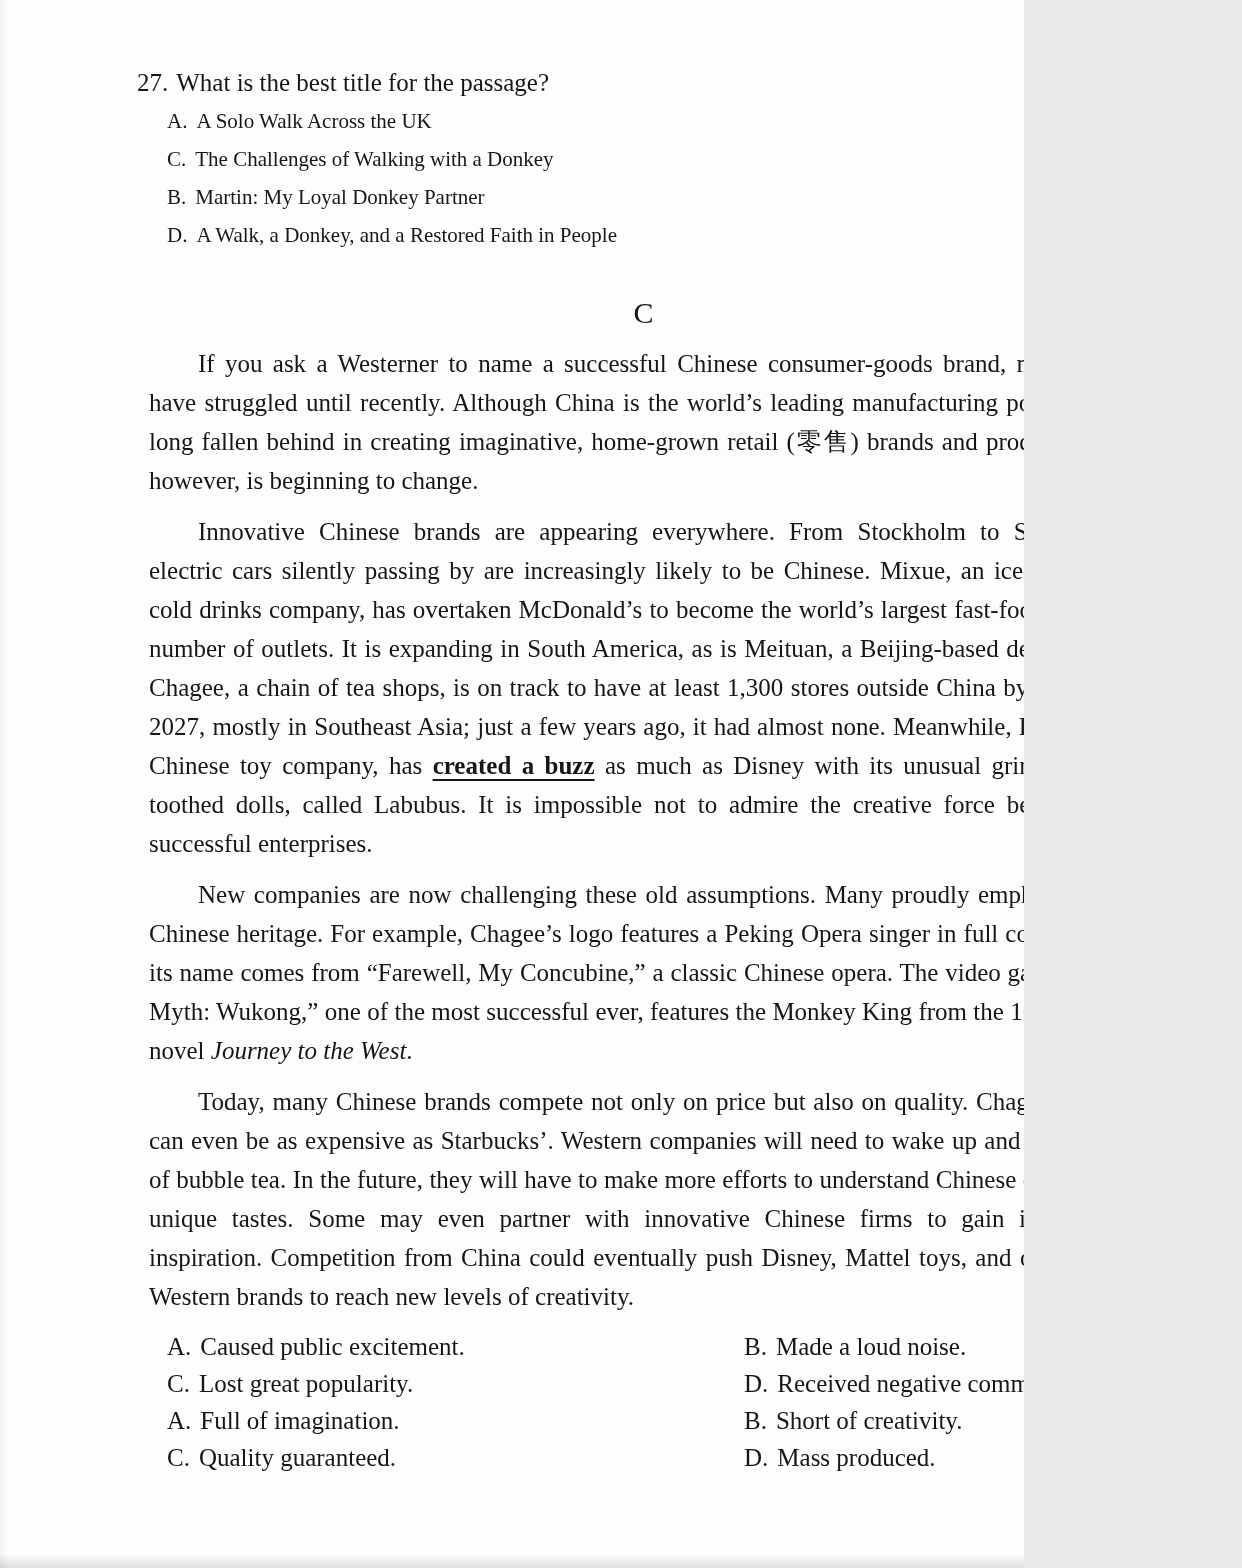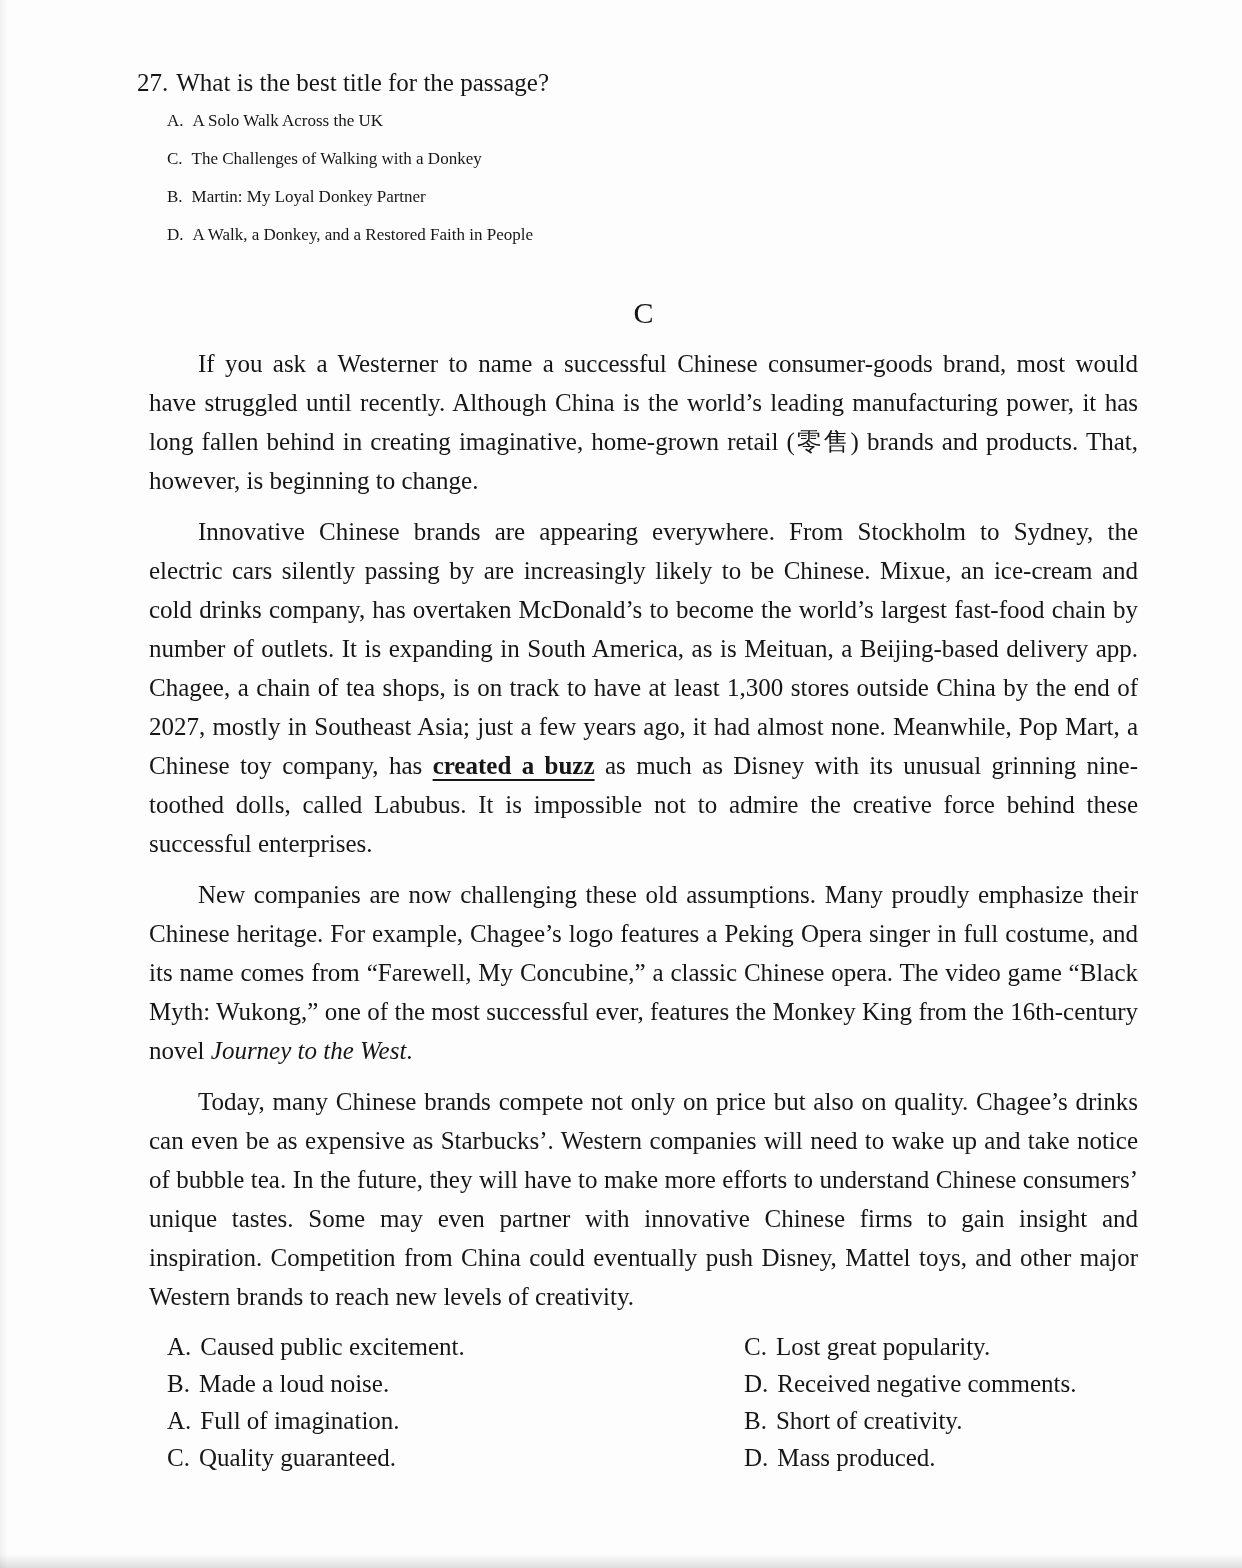--- a/index.html
+++ b/index.html
@@ -2,21 +2,21 @@
 <html><head>
 <meta charset="utf-8">
 <style>
   html, body {
     margin: 0;
     padding: 0;
     background: #e9e9e9;
   }
   .page {
     position: relative;
-    width: 1242px;
+    width: 1024px;
     height: 1568px;
     background: #fdfdfd;
     overflow: hidden;
     font-family: "Liberation Serif", "DejaVu Serif", serif;
     color: #161616;
   }
   
   .page::after {
     content: "";
     position: absolute;
@@ -41,21 +41,21 @@
   }
   
   .q-line {
     font-size: 25px;
     line-height: 38px;
   }
   .q-num {
     margin-right: 8px;
   }
   .opt-line {
-    font-size: 17px;
+    font-size: 21px;
     line-height: 38px;
     padding-left: 30px;
   }
   .opt-label {
     margin-right: 9px;
   }
   
   .section-heading {
     text-align: center;
     font-size: 30px;
@@ -119,22 +119,22 @@
         <p><span>If you ask a Westerner to name a successful Chinese consumer-goods brand, most would have struggled until recently. Although China is the world’s leading manufacturing power, it has long fallen behind in creating imaginative, home-grown retail (零售) brands and products. That, however, is beginning to change.</span></p>
         <p><span>Innovative Chinese brands are appearing everywhere. From Stockholm to Sydney, the electric cars silently passing by are increasingly likely to be Chinese. Mixue, an ice-cream and cold drinks company, has overtaken McDonald’s to become the world’s largest fast-food chain by number of outlets. It is expanding in South America, as is Meituan, a Beijing-based delivery app. Chagee, a chain of tea shops, is on track to have at least 1,300 stores outside China by the end of 2027, mostly in Southeast Asia; just a few years ago, it had almost none. Meanwhile, Pop Mart, a Chinese toy company, has </span><span class="b-u">created a buzz</span><span> as much as Disney with its unusual grinning nine-toothed dolls, called Labubus. It is impossible not to admire the creative force behind these successful enterprises.</span></p>
         <p><span>New companies are now challenging these old assumptions. Many proudly emphasize their Chinese heritage. For example, Chagee’s logo features a Peking Opera singer in full costume, and its name comes from “Farewell, My Concubine,” a classic Chinese opera. The video game “Black Myth: Wukong,” one of the most successful ever, features the Monkey King from the 16th-century novel </span><span class="it">Journey to the West</span><span>.</span></p>
         <p><span>Today, many Chinese brands compete not only on price but also on quality. Chagee’s drinks can even be as expensive as Starbucks’. Western companies will need to wake up and take notice of bubble tea. In the future, they will have to make more efforts to understand Chinese consumers’ unique tastes. Some may even partner with innovative Chinese firms to gain insight and inspiration. Competition from China could eventually push Disney, Mattel toys, and other major Western brands to reach new levels of creativity.</span></p>
       </div>
 
     <div id="questions-bottom">
         <div class="q-block">
           <div class="opt-grid">
             <div class="opt-cell"><span class="opt-label">A.</span><span>Caused public excitement.</span></div>
+            <div class="opt-cell"><span class="opt-label">B.</span><span>Made a loud noise.</span></div>
             <div class="opt-cell"><span class="opt-label">C.</span><span>Lost great popularity.</span></div>
-            <div class="opt-cell"><span class="opt-label">B.</span><span>Made a loud noise.</span></div>
             <div class="opt-cell"><span class="opt-label">D.</span><span>Received negative comments.</span></div>
           </div>
         </div>
         <div class="q-block">
           <div class="opt-grid">
             <div class="opt-cell"><span class="opt-label">A.</span><span>Full of imagination.</span></div>
             <div class="opt-cell"><span class="opt-label">B.</span><span>Short of creativity.</span></div>
             <div class="opt-cell"><span class="opt-label">C.</span><span>Quality guaranteed.</span></div>
             <div class="opt-cell"><span class="opt-label">D.</span><span>Mass produced.</span></div>
           </div>

